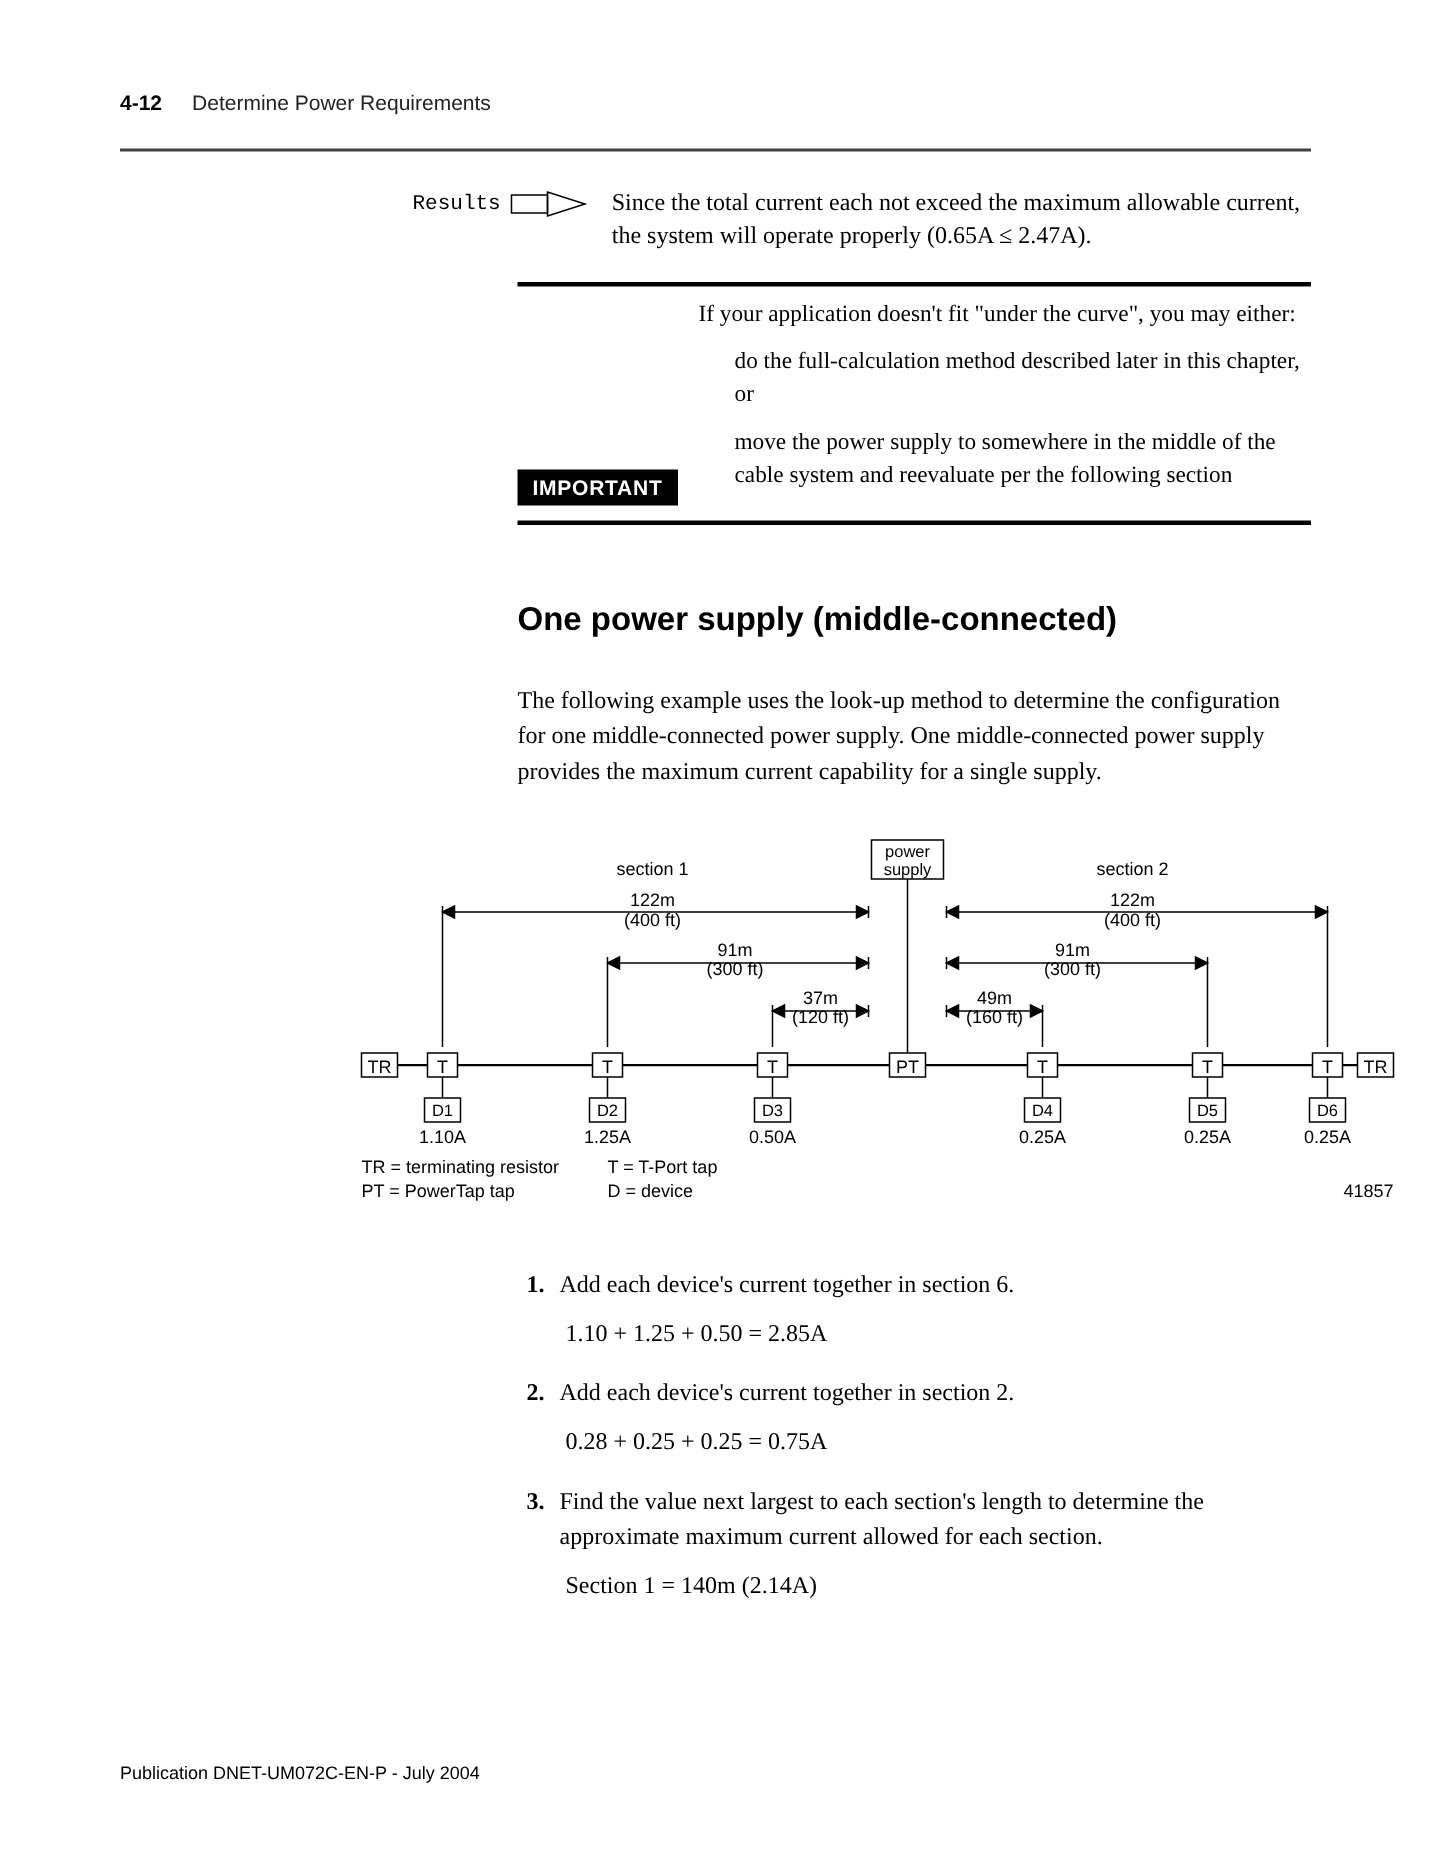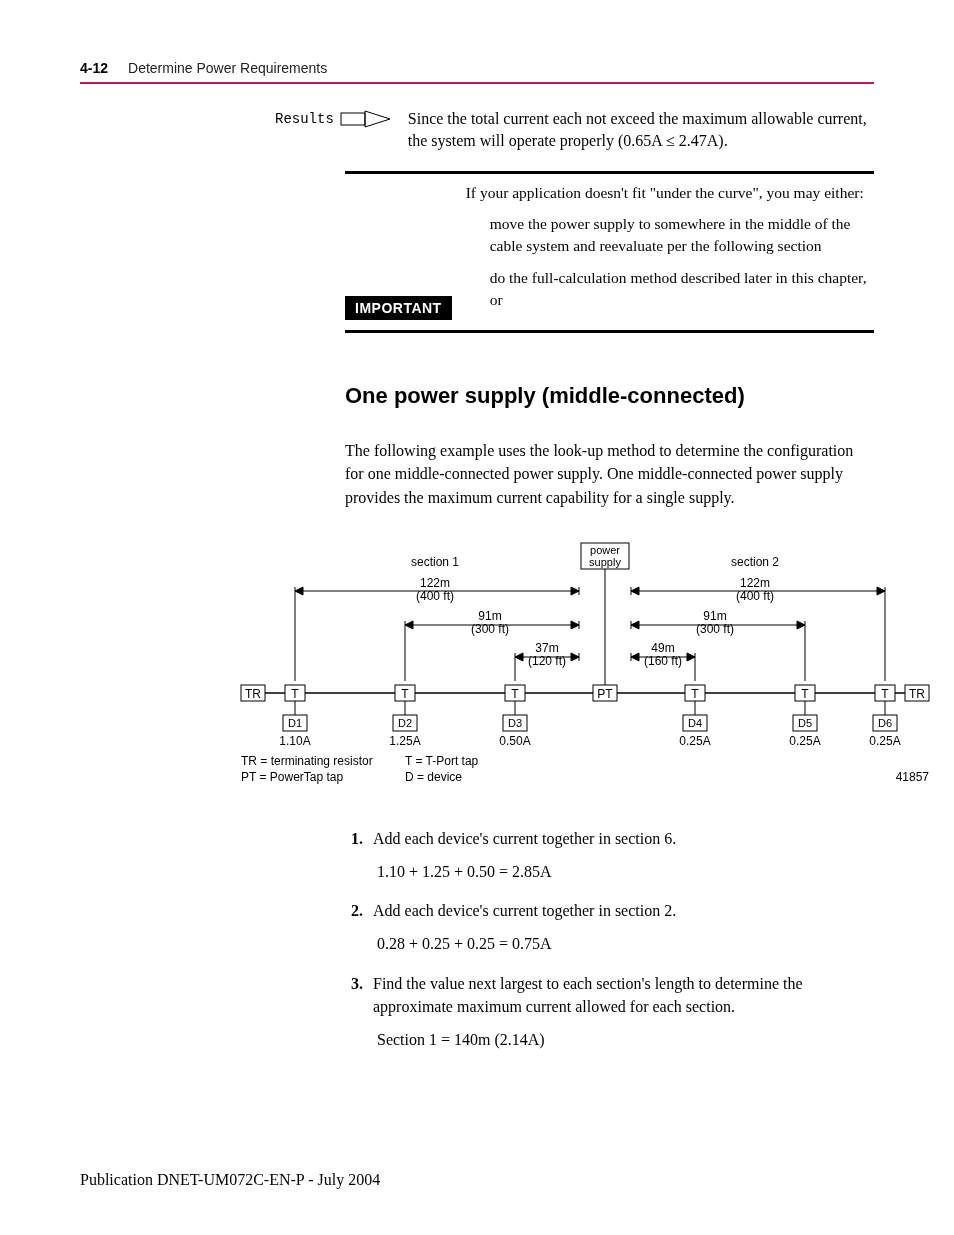--- a/index.html
+++ b/index.html
@@ -13,22 +13,22 @@
   .page {
     width: 954px;
     height: 1235px;
     position: relative;
     box-sizing: border-box;
     padding: 60px 80px 40px 80px;
   }
   .hdrline {
     display: flex;
     align-items: baseline;
-    border-bottom: 2px solid #be185d;
-    padding-bottom: 6px;
+    border-bottom: 2px solid #404040;
+    padding-bottom: 23px;
     margin-bottom: 24px;
   }
   .hdrline .pg {
     font-family: "Arial Narrow", Arial, Helvetica, sans-serif;
     font-weight: bold;
     font-size: 14px;
     margin-right: 20px;
   }
   .hdrline .sect {
     font-family: "Arial Narrow", Arial, Helvetica, sans-serif;
@@ -99,22 +99,22 @@
     line-height: 1.45;
     margin-bottom: 10px;
     padding-left: 6px;
   }
   ol.steps > li::marker { font-weight: bold; }
   .step-sub { margin: 10px 0 16px 4px; }
   .pubfoot {
     position: absolute;
     left: 80px;
     bottom: 46px;
-    font-family: Liberation Serif, serif;
-    font-size: 16px;
+    font-family: Liberation Sans, sans-serif;
+    font-size: 12px;
   }
   svg text { font-family: "Arial Narrow", Arial, Helvetica, sans-serif; }
 </style>
 </head>
 <body>
 
 <div class="page">
 
   <div class="hdrline">
     <span class="pg">4-12</span>
@@ -131,22 +131,22 @@
     </div>
     <div class="results-text">Since the total current each not exceed the maximum allowable current, the system will operate properly (0.65A ≤ 2.47A).</div>
   </div>
 
   <div class="content-col">
 
     <div class="important-box">
       <div class="important-chip">IMPORTANT</div>
       <div class="important-body">
         <p>If your application doesn't fit "under the curve", you may either:</p>
+        <p class="indent">do the full-calculation method described later in this chapter, or</p>
         <p class="indent">move the power supply to somewhere in the middle of the cable system and reevaluate per the following section</p>
-        <p class="indent">do the full-calculation method described later in this chapter, or</p>
       </div>
     </div>
 
     <h2 class="h2">One power supply (middle-connected)</h2>
 
     <p class="para">The following example uses the look-up method to determine the configuration for one middle-connected power supply. One middle-connected power supply provides the maximum current capability for a single supply.</p>
 
     <div class="diagram-wrap">
       <svg width="700" height="260" viewBox="0 0 700 260">
 

